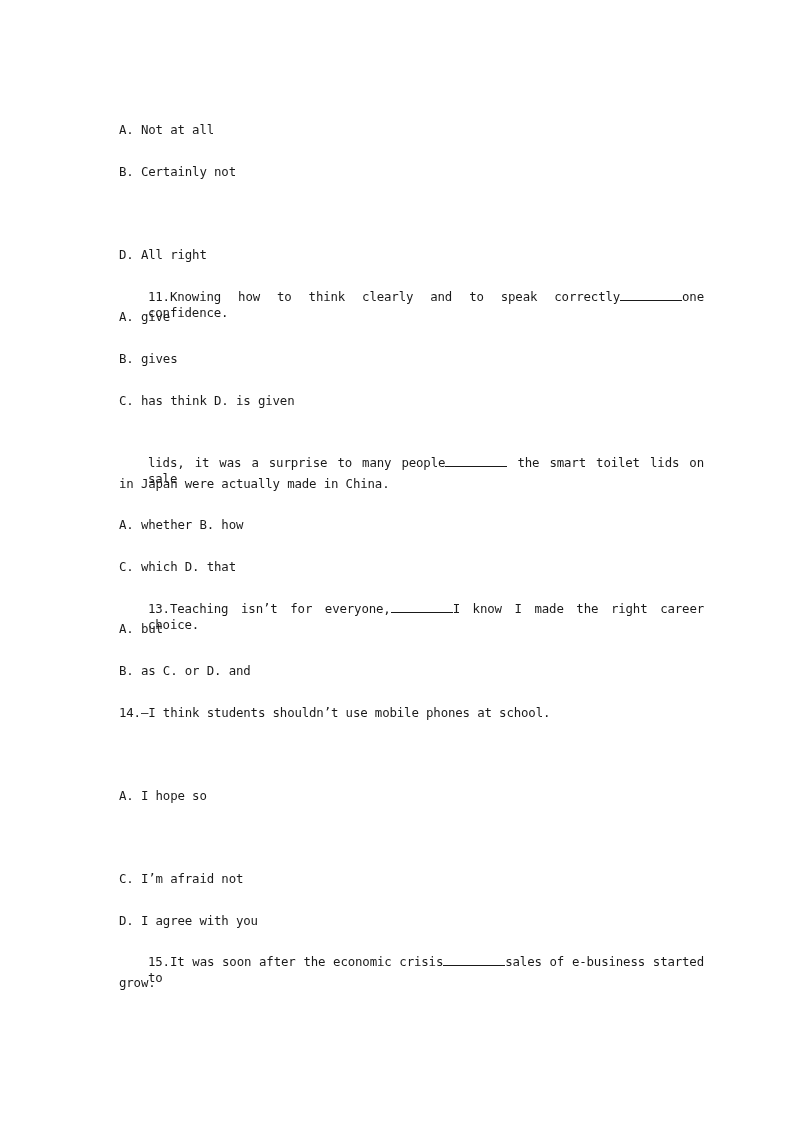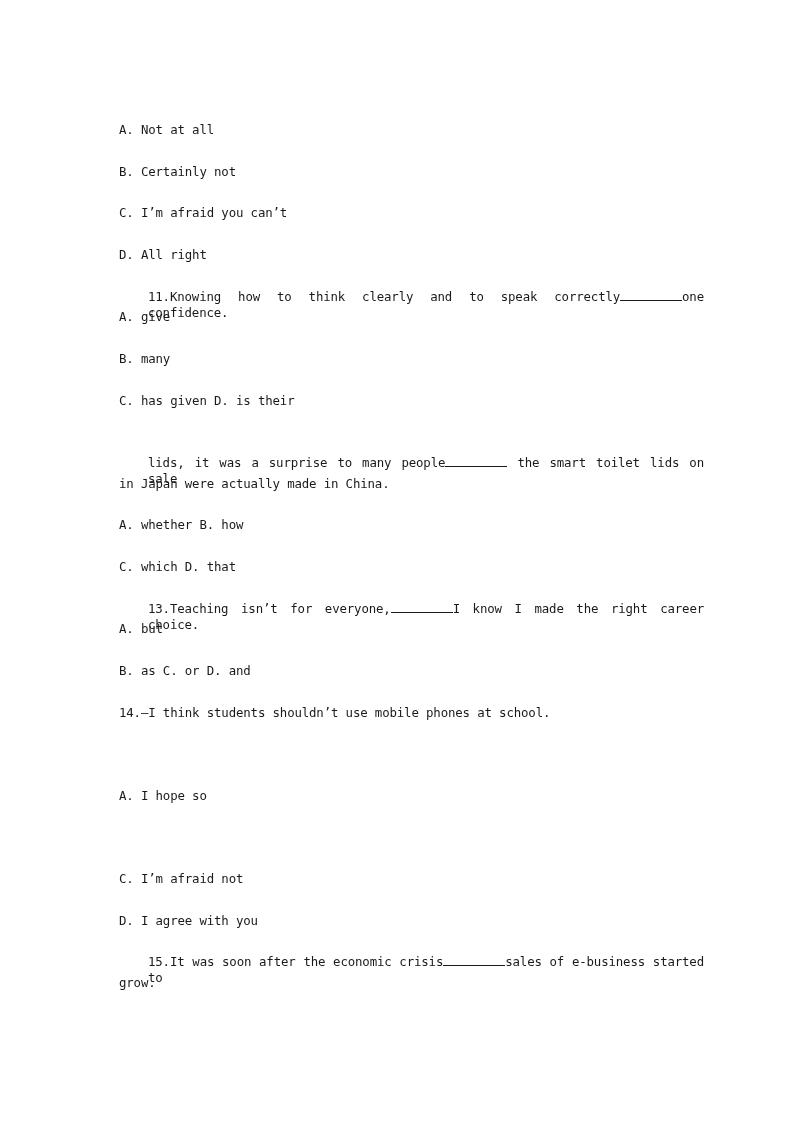--- a/index.html
+++ b/index.html
@@ -19,29 +19,28 @@
     .justify { white-space: normal; text-align: justify; text-align-last: justify; margin-left: 29px; }
     .blank { display: inline-block; width: 62px; border-bottom: 1px solid #1a1a1a; height: 11px; vertical-align: baseline; }
   </style>
 </head>
 <body>
 
 <div class="page">
 
   <div class="line" style="top:164px">B. Certainly not</div>
   <div class="line" style="top:122px">A. Not at all</div>
-  <div class="line" style="top:205px">C. I’m afraid you can’t</div>
   <div class="line" style="top:247px">D. All right</div>
 
   <div class="line justify" style="top:289px">
     <span>11.Knowing how to think clearly and to speak correctly</span><span class="blank"></span><span>one confidence.</span>
   </div>
   <div class="line" style="top:309px">A. give</div>
-  <div class="line" style="top:351px">B. many</div>
-  <div class="line" style="top:393px">C. has given D. is their</div>
+  <div class="line" style="top:351px">B. gives</div>
+  <div class="line" style="top:393px">C. has think D. is given</div>
 
   <div class="line justify" style="top:455px">
     <span>lids, it was a surprise to many people</span><span class="blank"></span><span> the smart toilet lids on sale</span>
   </div>
   <div class="line" style="top:476px">in Japan were actually made in China.</div>
   <div class="line" style="top:559px">C. which D. that</div>
   <div class="line" style="top:517px">A. whether B. how</div>
 
   <div class="line justify" style="top:601px">
     <span>13.Teaching isn’t for everyone,</span><span class="blank"></span><span>I know I made the right career choice.</span>

